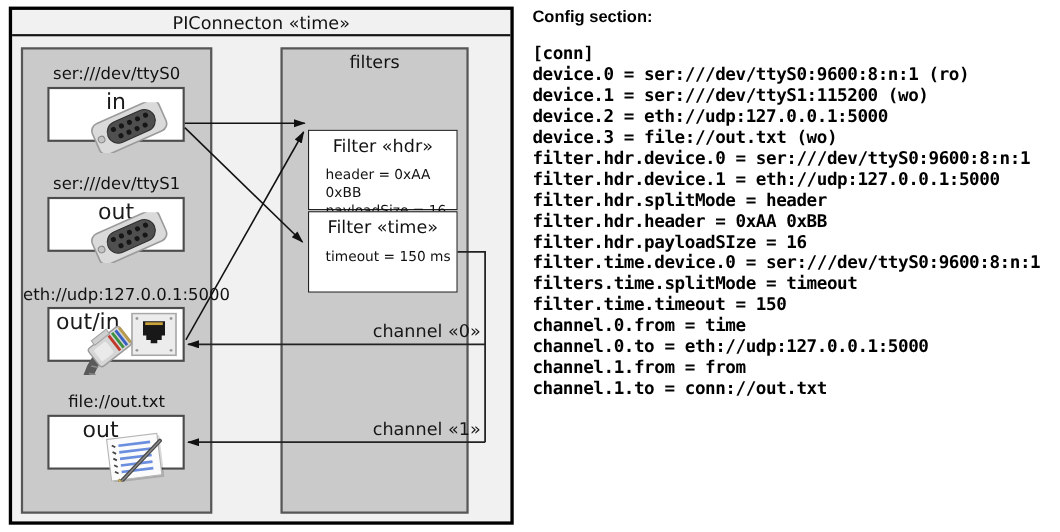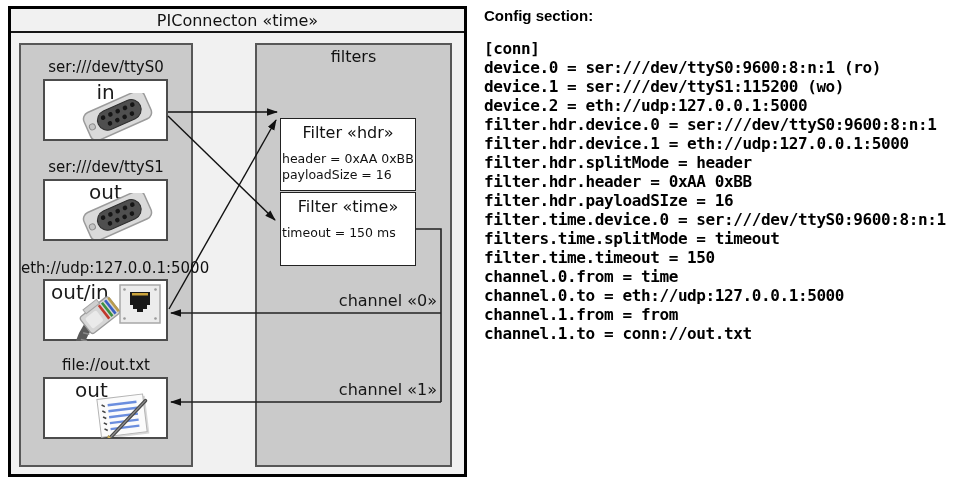--- a/index.html
+++ b/index.html
@@ -9,38 +9,38 @@
 
   
   .outer{position:absolute;left:8px;top:6px;width:459px;height:471px;
          background:#f1f1f1;border:3px solid #000;}
   .outer-title{position:absolute;left:0;top:2px;width:100%;text-align:center;
                font-size:16px;color:#111;white-space:nowrap;}
   .title-sep{position:absolute;left:0;top:22px;width:100%;height:2px;background:#161616;}
 
   .panel{position:absolute;background:#cacaca;border:2px solid #575757;}
   .devices{left:8px;top:34px;width:174px;height:424px;}
-  .filters{left:244px;top:34px;width:197px;height:424px;}
+  .filters{left:244px;top:34px;width:171px;height:424px;}
   .filters-title{position:absolute;left:0;top:2px;width:100%;text-align:center;
                  font-size:16px;color:#111;}
 
   .dev-label{position:absolute;left:0;width:170px;text-align:center;font-size:15px;
              color:#111;white-space:nowrap;}
-  .dev-box{position:absolute;left:22px;width:125px;height:62px;background:#fff;
+  .dev-box{position:absolute;left:22px;width:125px;height:50px;background:#fff;
            border:2px solid #4c4c4c;}
   .port-label{position:absolute;left:0;top:0;width:100%;text-align:center;
               font-size:20px;color:#1a1a1a;line-height:22px;}
   .port-label.left{width:auto;left:6px;text-align:left;}
   .port-label.mid-left{width:auto;left:30px;text-align:left;}
   .icon{position:absolute;}
 
   .filter-box{position:absolute;left:23px;width:136px;background:#ffffff;
               border:1px solid #222;}
   .filter-title{margin-top:4px;text-align:center;font-size:16px;color:#111;}
-  .filter-attrs{margin-top:9px;padding-left:1px;font-size:12.5px;line-height:16px;color:#111;}
+  .filter-attrs{margin-top:9px;padding-left:15px;font-size:12.5px;line-height:16px;color:#111;}
 
   .channel-label{position:absolute;left:43px;width:137px;text-align:right;
                  font-size:16px;color:#161616;white-space:nowrap;}
 
   .wires{position:absolute;left:0;top:0;width:964px;height:484px;pointer-events:none;z-index:5;}
 
   
   .config{position:absolute;left:484px;top:6px;width:478px;color:#000;}
   .config-heading{font-family:Liberation Sans, sans-serif;
                   font-weight:bold;font-size:15px;line-height:19px;}
@@ -191,20 +191,21 @@
     <line x1="441" y1="402" x2="171" y2="402" stroke="#222" stroke-width="1.6" marker-end="url(#arw)"></line>
   </svg>
 
   <div class="config">
     <div class="config-heading">Config section:</div>
     <div class="config-lines">
       <div class="config-line">[conn]</div>
       <div class="config-line">device.0 = ser:///dev/ttyS0:9600:8:n:1 (ro)</div>
       <div class="config-line">device.1 = ser:///dev/ttyS1:115200 (wo)</div>
       <div class="config-line">device.2 = eth://udp:127.0.0.1:5000</div>
+      <div class="config-line">device.3 = file://out.txt (wo)</div>
       <div class="config-line">filter.hdr.device.0 = ser:///dev/ttyS0:9600:8:n:1</div>
       <div class="config-line">filter.hdr.device.1 = eth://udp:127.0.0.1:5000</div>
       <div class="config-line">filter.hdr.splitMode = header</div>
       <div class="config-line">filter.hdr.header = 0xAA 0xBB</div>
       <div class="config-line">filter.hdr.payloadSIze = 16</div>
       <div class="config-line">filter.time.device.0 = ser:///dev/ttyS0:9600:8:n:1</div>
       <div class="config-line">filters.time.splitMode = timeout</div>
       <div class="config-line">filter.time.timeout = 150</div>
       <div class="config-line">channel.0.from = time</div>
       <div class="config-line">channel.0.to = eth://udp:127.0.0.1:5000</div>

